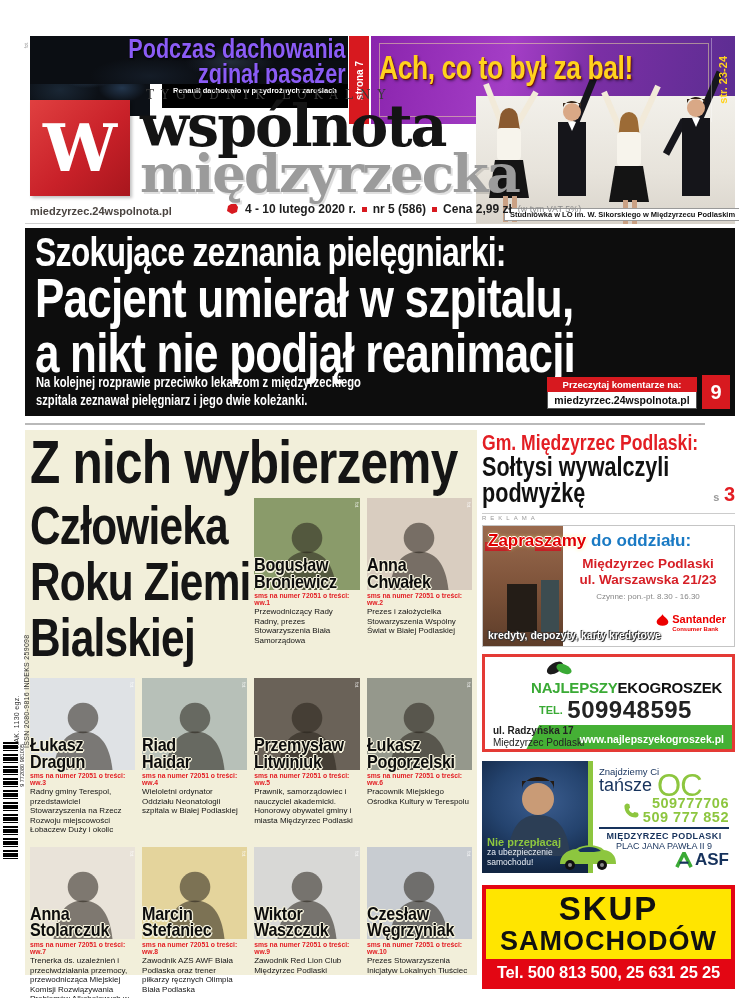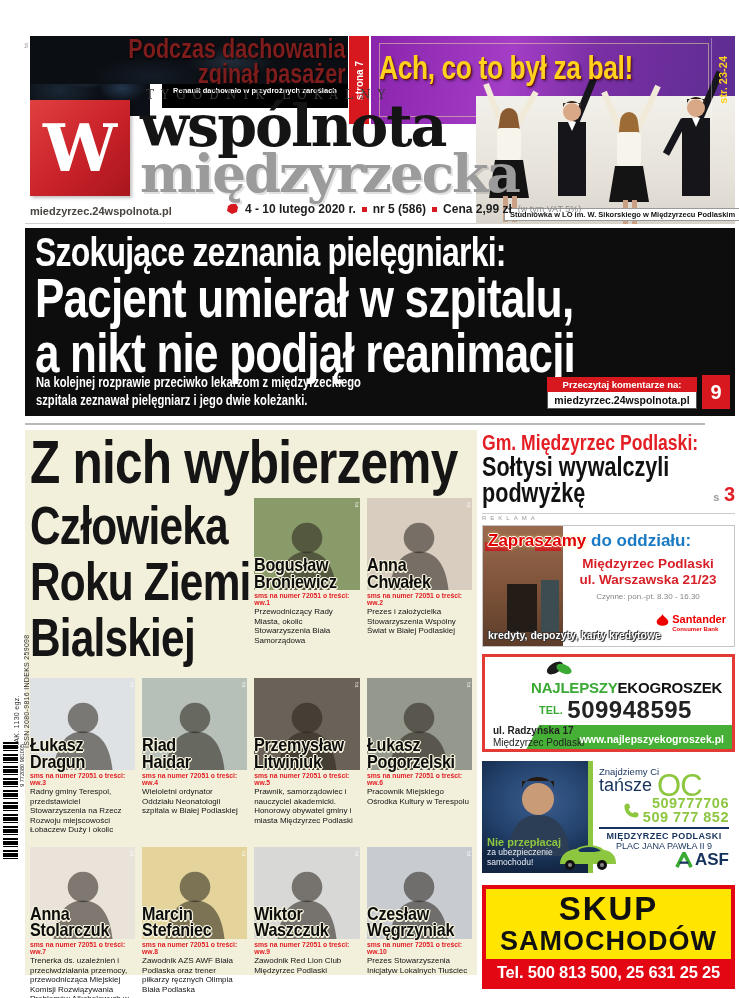--- a/index.html
+++ b/index.html
@@ -23,21 +23,21 @@
   
   .crash-photo     { position:absolute; left:30px; top:36px; width:318px; height:48px; z-index:1; background:#0b0e13; }
   .crash-photo-ext { position:absolute; left:30px; top:36px; width:120px; height:80px; z-index:1; background:#0c1016;
     background-image:radial-gradient(46px 26px at 58px 34px,#3d5672 0%,rgba(0,0,0,0) 70%),
                      radial-gradient(34px 20px at 92px 52px,#23364d 0%,rgba(0,0,0,0) 70%),
                      radial-gradient(52px 32px at 30px 54px,#1a2735 0%,rgba(0,0,0,0) 75%); }
   .crash-photo { background-image:radial-gradient(60px 22px at 200px 26px,#232d3a 0%,rgba(0,0,0,0) 75%),
                                   radial-gradient(80px 26px at 120px 40px,#141c27 0%,rgba(0,0,0,0) 75%); }
   .crash-credit { position:absolute; left:24px; top:42px; writing-mode:vertical-rl; transform:rotate(180deg);
                   font-size:4.5px; color:#8a8a8a; z-index:2; }
-  .crash-title { position:absolute; left:60px; top:37px; width:286px; text-align:right; z-index:2; color:#7f1d1d; }
+  .crash-title { position:absolute; left:60px; top:37px; width:286px; text-align:right; z-index:2; color:#8b5cf6; }
   .crash-title .cxr { font-size:27px; line-height:24px; text-shadow:1px 1px 2px #000; }
   .crash-sub { position:absolute; left:162px; top:84px; width:186px; height:24px; background:#000; color:#fff; z-index:2;
                text-align:center; font-size:7.5px; font-weight:bold; line-height:14px; }
   .strona-tab { position:absolute; left:349px; top:36px; width:20px; height:88px; background:#d7191f; z-index:2;
                 display:flex; align-items:center; justify-content:center; }
   .strona-tab span { writing-mode:vertical-rl; transform:rotate(180deg); color:#fff; font-weight:bold; font-size:10px; }
 
   .ball-banner { position:absolute; left:371px; top:36px; width:364px; height:88px; z-index:1;
                  background:linear-gradient(100deg,#8a24ad 0%,#a43ec6 38%,#7b2fa5 60%,#5b2d91 100%); }
   .ball-frame  { position:absolute; left:8px; top:7px; right:26px; bottom:7px; border:1px solid rgba(255,255,160,.45); }
@@ -310,21 +310,21 @@
               <circle cx="50" cy="30" r="17"></circle>
               <path d="M50 45 C32 45 20 58 17 90 L83 90 C80 58 68 45 50 45 Z"></path>
             </svg>
             <span class="pcredit">fot.</span>
           </div>
           <div class="cname">
             <span class="cx85">Bogusław</span>
             <span class="cx85">Broniewicz</span>
           </div>
           <div class="sms">sms na numer 72051 o treści: ww.1</div>
-          <div class="cdesc">Przewodniczący Rady Miasta, okolic Stowarzyszenia Biała Samorządowa</div>
+          <div class="cdesc">Przewodniczący Rady Radny, prezes Stowarzyszenia Biała Samorządowa</div>
 
         </div>
 
         <div class="card">
           <div class="photo" style="background: rgb(217, 205, 192);">
             <svg class="sil" viewBox="0 0 100 90" preserveAspectRatio="xMidYMax meet">
               <circle cx="50" cy="30" r="17"></circle>
               <path d="M50 45 C32 45 20 58 17 90 L83 90 C80 58 68 45 50 45 Z"></path>
             </svg>
             <span class="pcredit">fot.</span>

